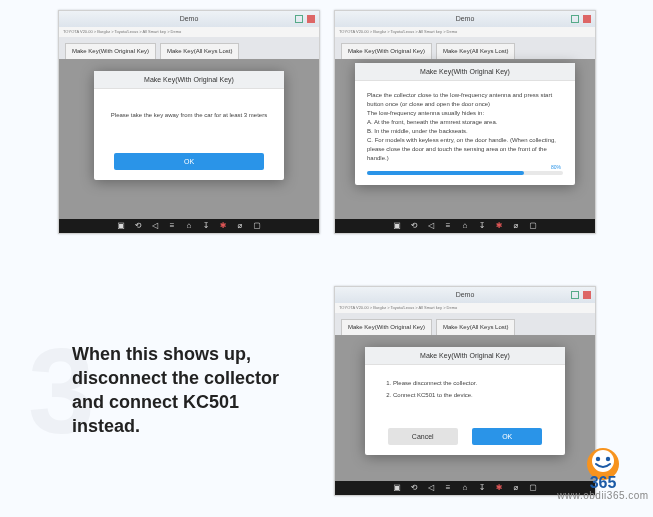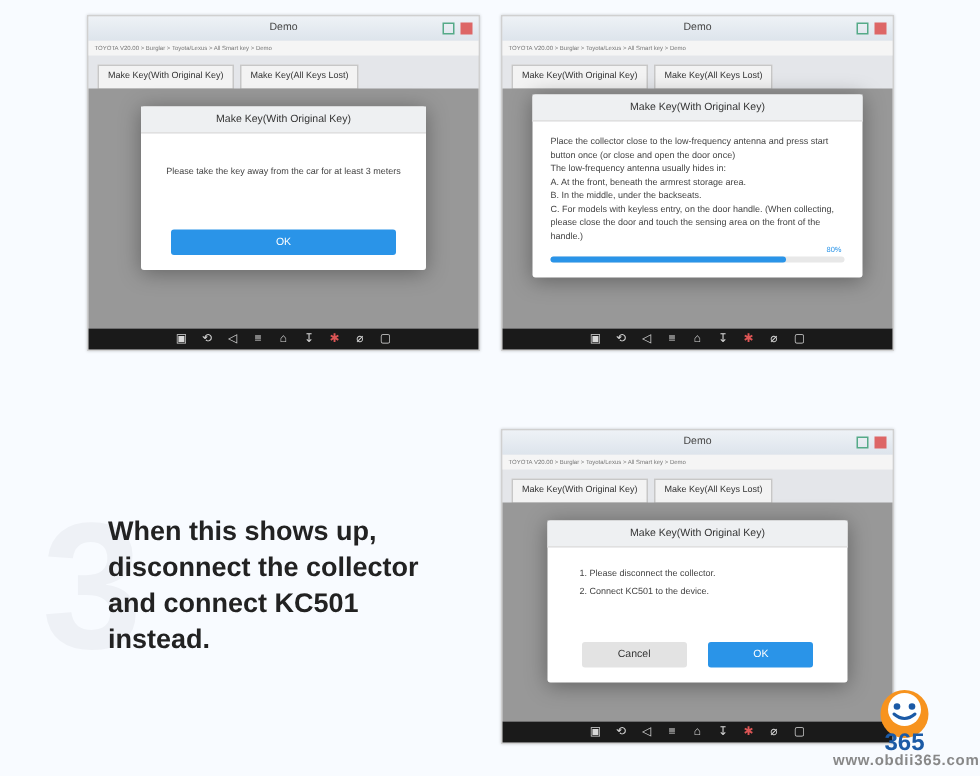--- a/index.html
+++ b/index.html
@@ -129,26 +129,26 @@
     width: 220px;
     font-size: 18px;
     line-height: 24px;
     color: #222;
     z-index: 1;
     font-weight: bold;
   }
   .logo {
     position: absolute;
     right: 0;
-    bottom: 4px;
+    bottom: 16px;
     width: 100px;
-    text-align: right;
+    text-align: center;
   }
   .logo svg { display:block; margin:0 auto; }
-  .logo-url { font-size: 10px; color: #888; letter-spacing: 0.5px; font-weight: bold; }
+  .logo-url { font-size: 10px; color: #888; letter-spacing: 0.5px; }
   ol.dlg-list { list-style: decimal; padding-left: 14px; }
   ol.dlg-list li { margin-bottom: 3px; }
 </style>
 </head>
 <body>
 
 <div class="panel" style="left:58px; top:10px; width:262px; height:224px;">
   <div class="titlebar">
     <span>Demo</span>
     <span class="win-max"></span>

